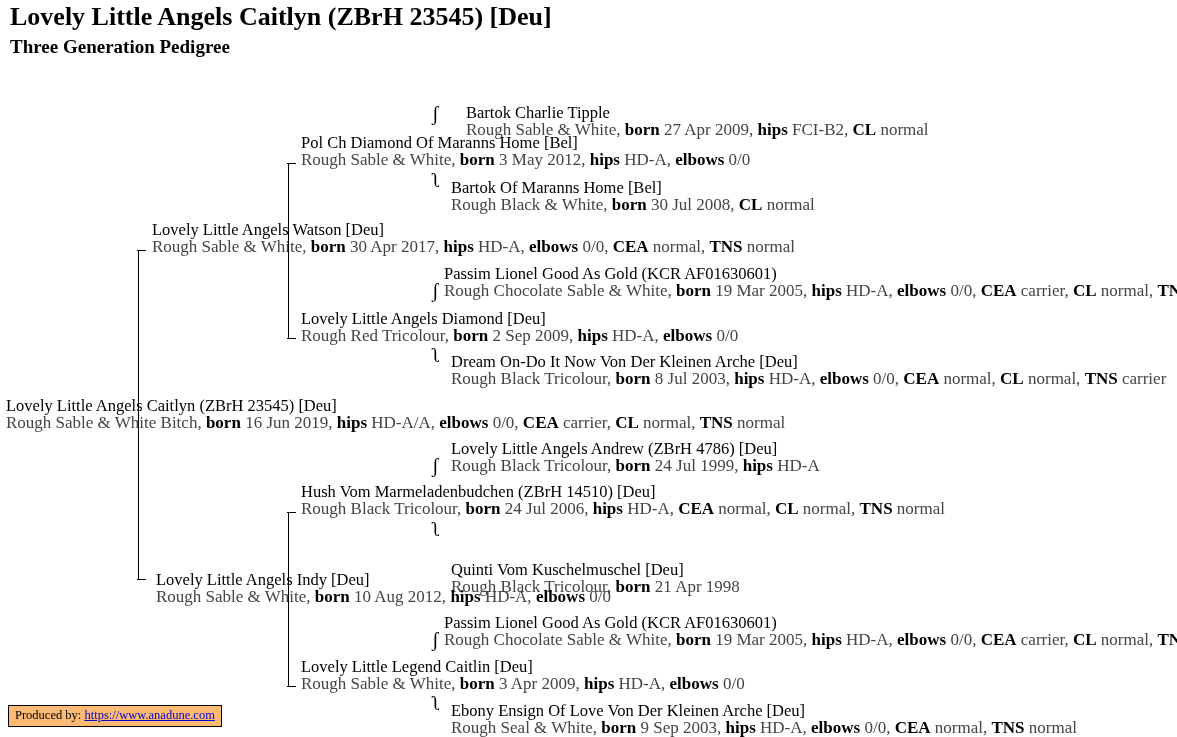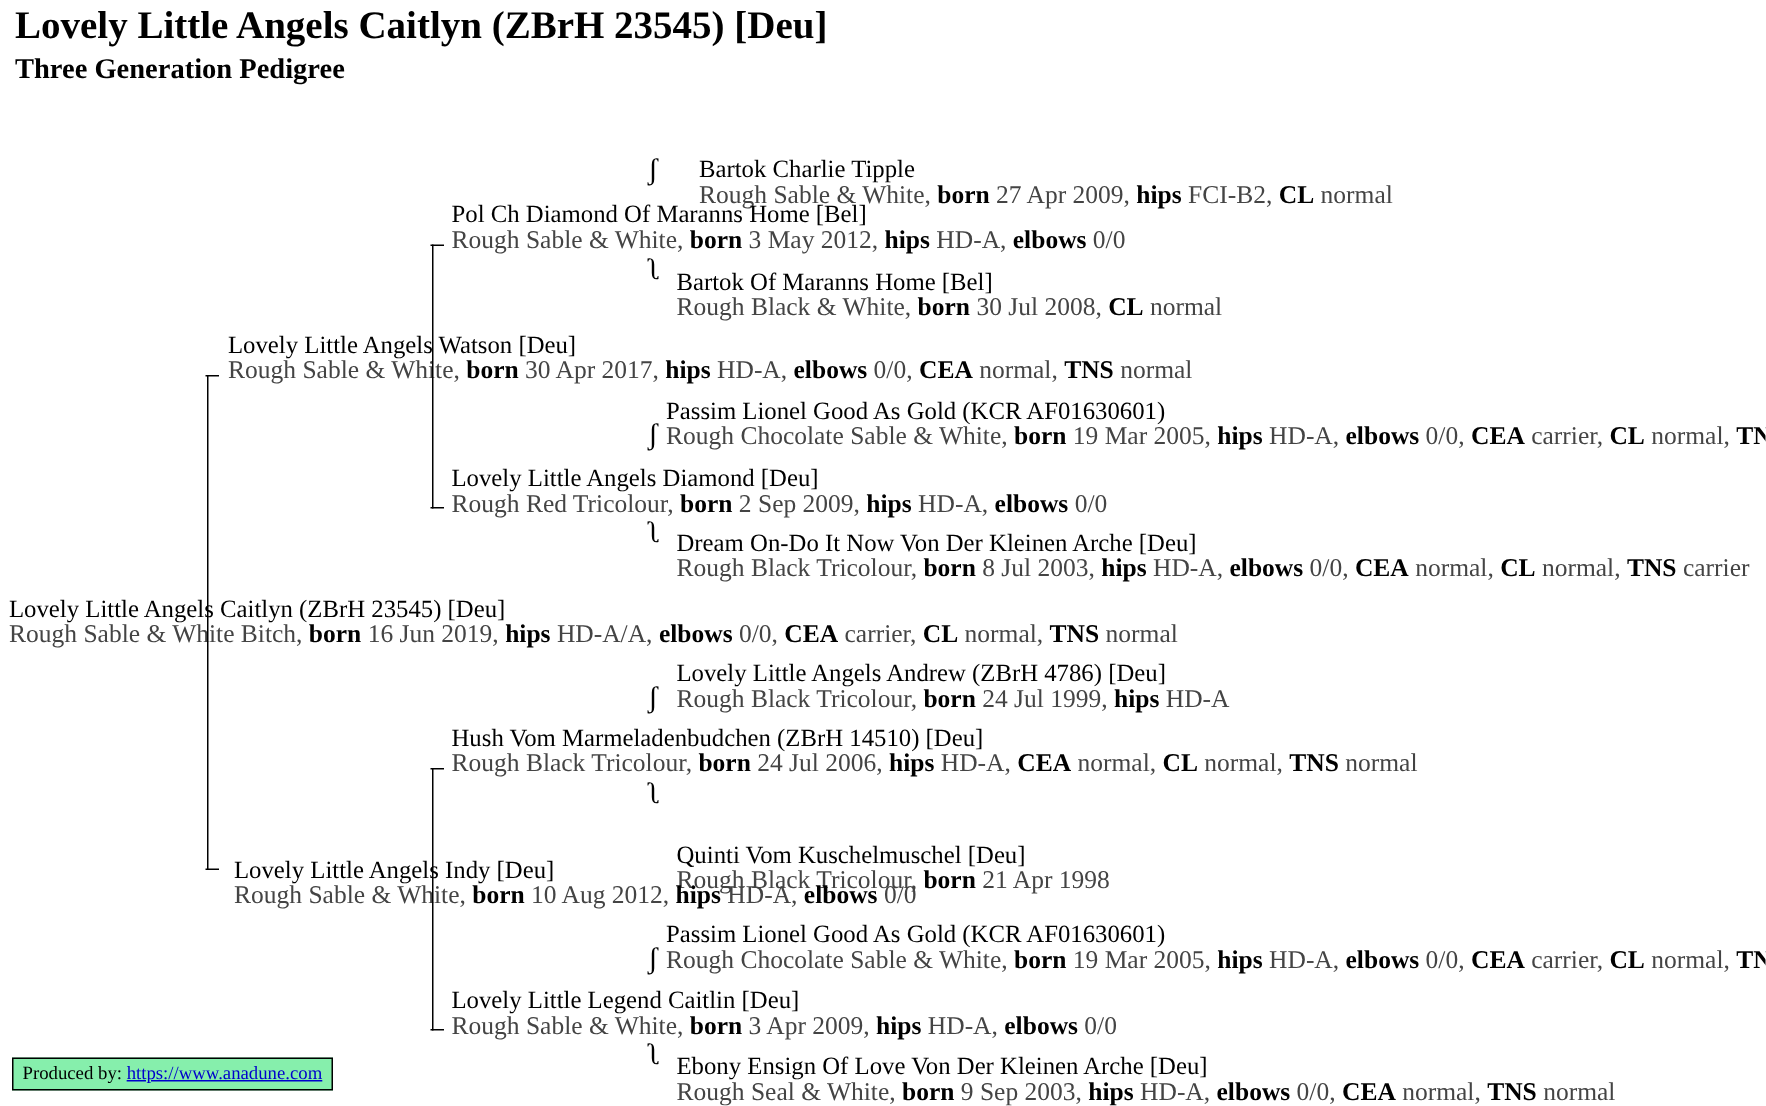--- a/index.html
+++ b/index.html
@@ -77,21 +77,21 @@
     font-family: "Liberation Serif", serif;
   }
   #producer-box {
     position: absolute;
     left: 8px;
     top: 705px;
     border: 1px solid #000000;
     padding: 2px 6px 3px 6px;
     font-size: 12.5px;
     font-family: "Liberation Serif", serif;
-    background: #86efac;
+    background: #fdba74;
     white-space: nowrap;
   }
   #producer-box .plabel { color: #000000; }
   #producer-box a {
     color: #0000cc;
     text-decoration: underline;
   }
 </style>
 </head>
 <body>

